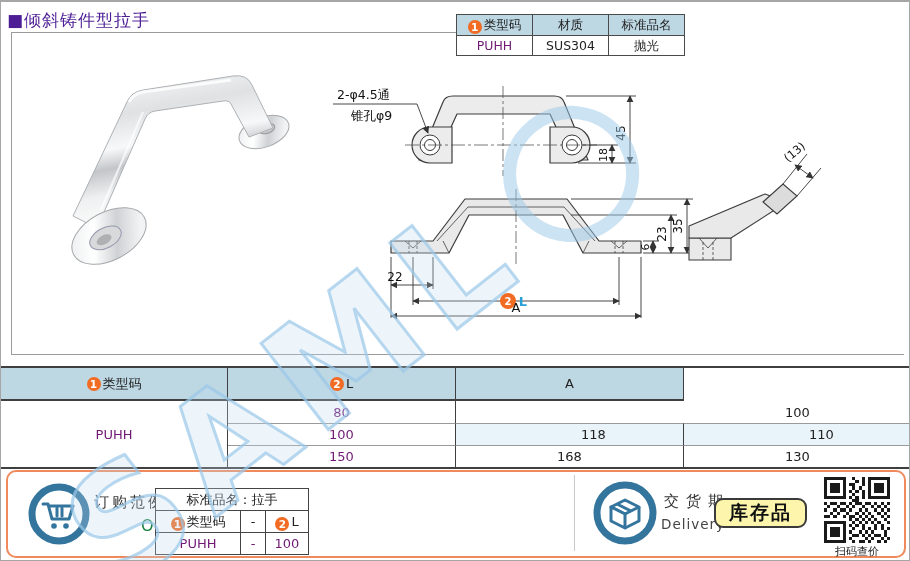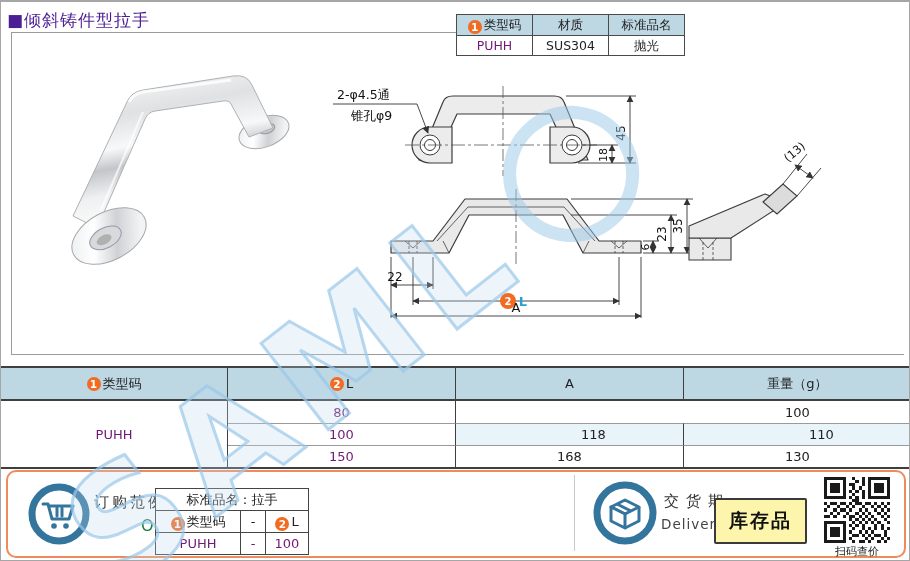--- a/index.html
+++ b/index.html
@@ -37,21 +37,21 @@
   .obox .en{font-size:16px;letter-spacing:5px;color:#15803d;margin-left:47px;}
   .minitbl{left:147px;top:16px;width:152px;border:1px solid #444;font-size:13px;background:#fff;}
   .mrow{display:flex;height:21px;line-height:21px;text-align:center;}
   .mrow+.mrow{border-top:1px solid #444;}
   .mrow .c1{width:84px;border-right:1px solid #444;}
   .mrow .c2{width:24px;border-right:1px solid #444;}
   .mrow .c3{flex:1;}
   .vdiv{left:566px;top:3px;width:1px;height:76px;background:#c9c9c9;}
   .dcn{font-size:15px;letter-spacing:7px;color:#333;}
   .den{font-size:13.5px;letter-spacing:1px;color:#444;}
-  .stock{left:706px;top:26px;padding:8px 13px;border:2px solid #3a3a3a;border-radius:2px;background:#fdf5ac;
+  .stock{left:706px;top:26px;padding:0 13px;border:2px solid #3a3a3a;border-radius:9px;background:#fdf5ac;
          font-size:19px;font-weight:bold;letter-spacing:2px;color:#111;}
   .qrcap{left:808px;top:72px;width:82px;text-align:center;font-size:11px;color:#222;}
   
   .wm{left:5px;top:130px;width:700px;height:420px;display:flex;align-items:center;justify-content:center;
       transform:rotate(-38deg);z-index:9;pointer-events:none;}
   .wm .txt{font-size:150px;font-weight:bold;letter-spacing:14px;color:rgba(190,220,242,.28);
            -webkit-text-stroke:3px rgba(154,199,232,.7);}
   .wm .ring{width:110px;height:110px;border:13px solid rgba(154,199,232,.5);border-radius:50%;margin-left:22px;}
   svg text{font-family:"DejaVu Sans","Liberation Sans",sans-serif;}
 </style>
@@ -214,21 +214,20 @@
   <div class="abs sizetbl">
     <div class="c hd" style="grid-column:1;grid-row:1;">
       <span class="bdg">1</span>
         <span>类型码</span>
     </div>
     <div class="c hd" style="grid-column:2;grid-row:1;">
       <span class="bdg">2</span>
         <span>L</span>
     </div>
     <div class="c hd" style="grid-column:3;grid-row:1;">A</div>
-    <div class="c hd last" style="grid-column:4;grid-row:1;">重量（g）</div>
 
     <div class="c blue" style="grid-column:1;grid-row:2/5;">PUHH</div>
 
     <div class="c blue" style="grid-column:2;grid-row:2;">80</div>
     <div class="c last" style="grid-column:4;grid-row:2;">100</div>
 
     <div class="c blue rt" style="grid-column:2;grid-row:3;">100</div>
     <div class="c rt stripe" style="grid-column:3;grid-row:3;">118</div>
     <div class="c last rt stripe" style="grid-column:4;grid-row:3;">110</div>
 

